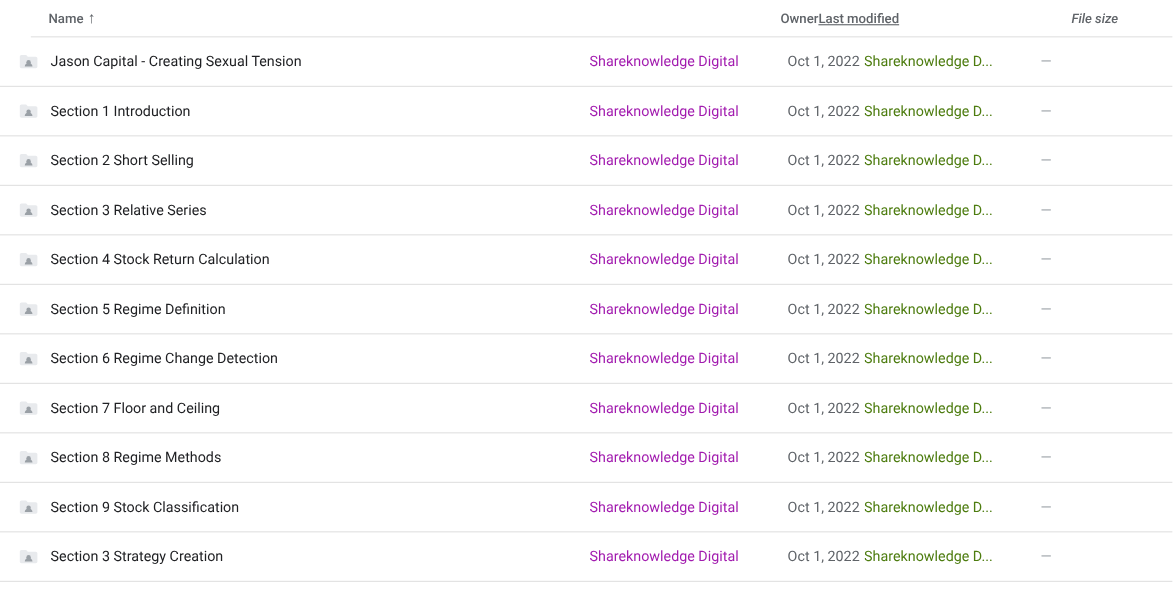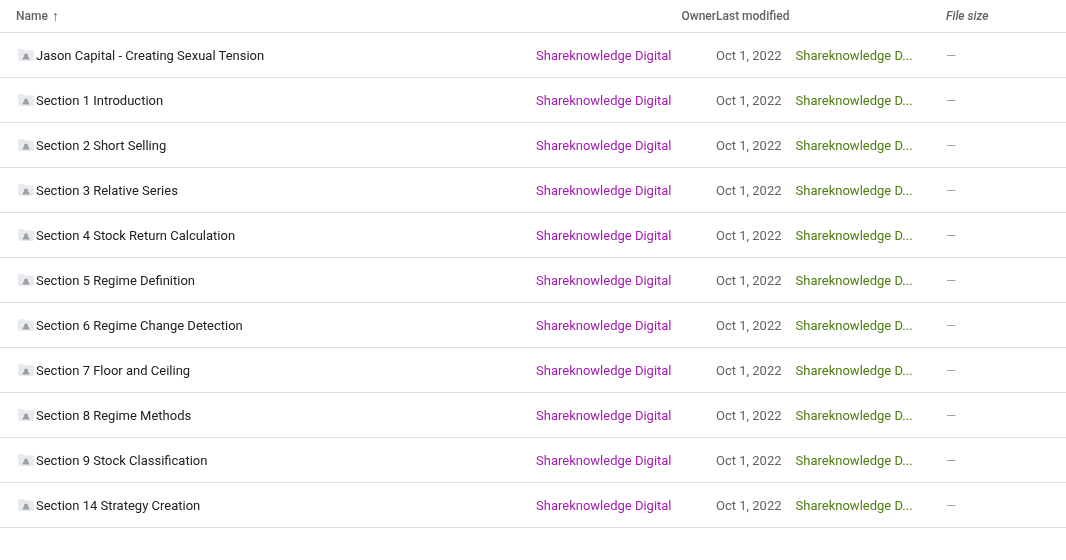--- a/index.html
+++ b/index.html
@@ -23,36 +23,38 @@
 
     .table-header {
       display: flex;
       align-items: center;
       padding: 8px 16px;
       border-bottom: 1px solid #e0e0e0;
       color: #5f6368;
       font-size: 12px;
       font-weight: 500;
       user-select: none;
+      margin-left: 28px;
     }
 
     .col-name {
       flex: 0 0 520px;
       display: flex;
       align-items: center;
       gap: 4px;
     }
 
     .col-owner {
       flex: 0 0 180px;
       text-align: right;
     }
 
     .col-modified {
       flex: 0 0 230px;
+      text-decoration: underline;
     }
 
     .col-size {
       flex: 1;
       font-style: italic;
     }
 
     .sort-arrow {
       font-size: 14px;
       color: #5f6368;
@@ -65,21 +67,21 @@
       height: 45px;
       border-bottom: 1px solid #e0e0e0;
       cursor: pointer;
       transition: background 0.1s;
     }
 
     .row-name {
       flex: 0 0 520px;
       display: flex;
       align-items: center;
-      gap: 0;
+      gap: 10px;
     }
 
     .folder-icon {
       width: 20px;
       height: 20px;
       flex-shrink: 0;
       display: flex;
       align-items: center;
       justify-content: center;
     }
@@ -105,21 +107,21 @@
       overflow: hidden;
       text-overflow: ellipsis;
     }
 
     .row-modified {
       flex: 0 0 230px;
       font-size: 13px;
       color: #5f6368;
       display: flex;
       align-items: center;
-      gap: 14px;
+      gap: 4px;
       white-space: nowrap;
     }
 
     .row-modified-date {
       color: #5f6368;
     }
 
     .row-modified-by {
       color: #4d7c0f;
       overflow: hidden;
@@ -383,21 +385,21 @@
       <div class="row-name">
         <div class="folder-icon">
           <svg viewBox="0 0 20 20" fill="none" xmlns="http://www.w3.org/2000/svg">
 
             <path d="M2 5.5C2 4.67 2.67 4 3.5 4H7.79L9.29 5.5H16.5C17.33 5.5 18 6.17 18 7V14.5C18 15.33 17.33 16 16.5 16H3.5C2.67 16 2 15.33 2 14.5V5.5Z" fill="#e8eaed" stroke="none"></path>
 
             <circle cx="10" cy="10.5" r="2" fill="#9aa0a6"></circle>
             <path d="M6.5 14.5c0-1.93 1.57-3.5 3.5-3.5s3.5 1.57 3.5 3.5" fill="#9aa0a6" stroke="none"></path>
           </svg>
         </div>
-        <span class="row-label">Section 14 Strategy Creation</span>
+        <span class="row-label">Section 3 Strategy Creation</span>
       </div>
       <div class="row-owner">Shareknowledge Digital</div>
       <div class="row-modified">
         <span class="row-modified-date">Oct 1, 2022</span>
         <span class="row-modified-by">Shareknowledge D...</span>
       </div>
       <div class="row-size">
         <span class="dash">—</span>
       </div>
     </div>

